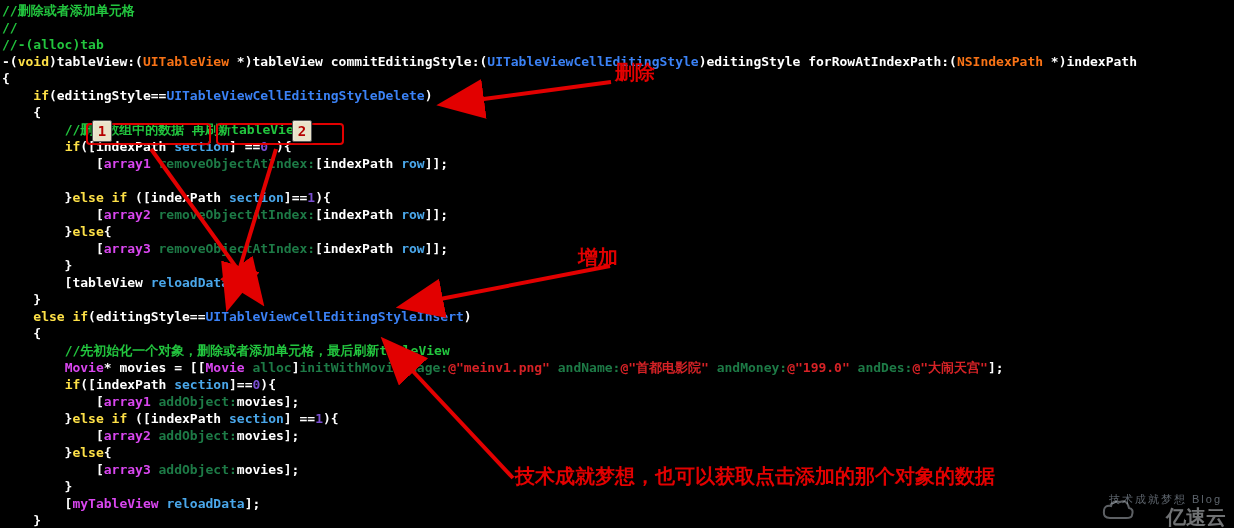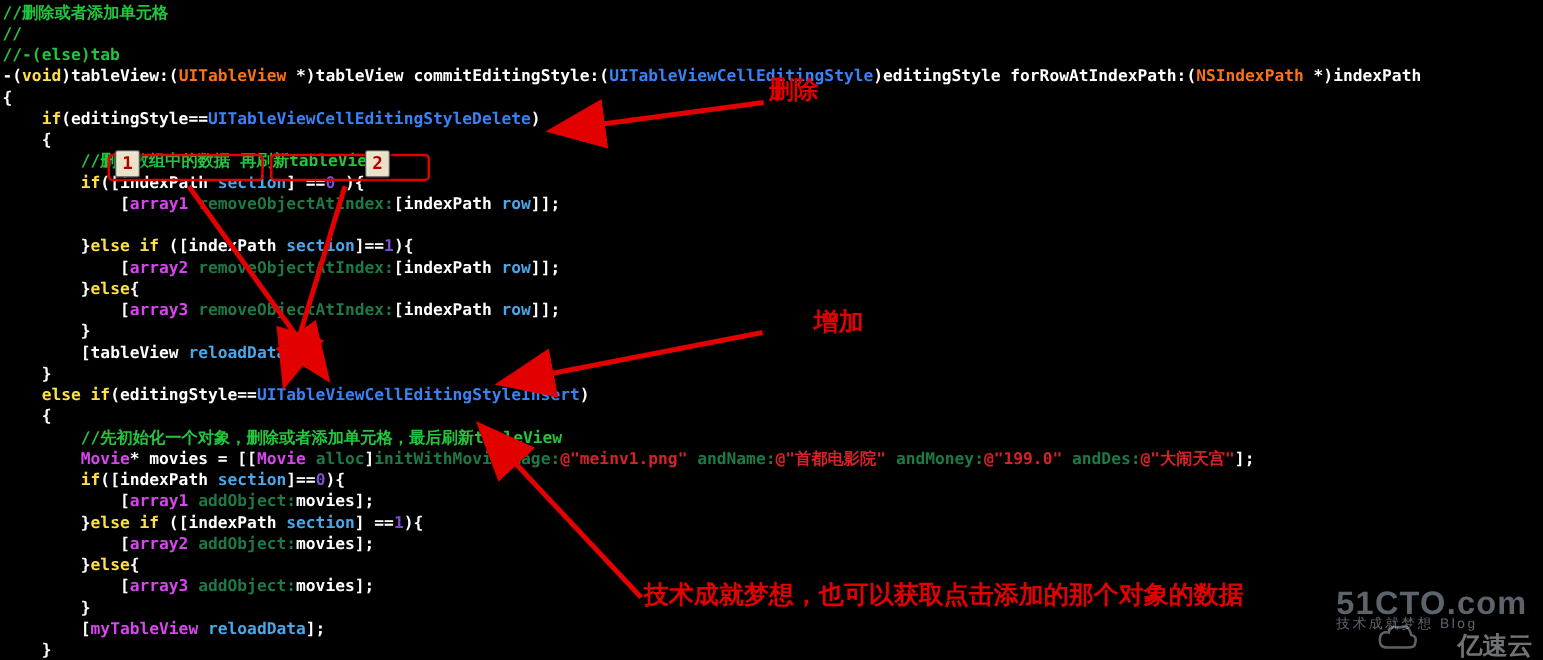--- a/index.html
+++ b/index.html
@@ -97,21 +97,21 @@
     width: 32px; height: 22px;
     opacity: 0.45;
     pointer-events: none;
   }
 </style>
 </head>
 <body>
 
 <pre><span class="c-comment">//删除或者添加单元格</span>
 <span class="c-comment">//</span>
-<span class="c-comment">//-(else)tab</span>
+<span class="c-comment">//-(alloc)tab</span>
 <span class="c-white">-(</span><span class="c-keyword">void</span><span class="c-white">)</span><span class="c-white">tableView:</span><span class="c-white">(</span><span class="c-uitype">UITableView</span><span class="c-white"> *)</span><span class="c-white">tableView</span><span class="c-white"> </span><span class="c-white">commitEditingStyle:</span><span class="c-white">(</span><span class="c-type">UITableViewCellEditingStyle</span><span class="c-white">)</span><span class="c-white">editingStyle</span><span class="c-white"> </span><span class="c-white">forRowAtIndexPath:</span><span class="c-white">(</span><span class="c-uitype">NSIndexPath</span><span class="c-white"> *)</span><span class="c-white">indexPath</span>
 <span class="c-white">{</span>
 <span class="c-white">    </span><span class="c-keyword">if</span><span class="c-white">(editingStyle==</span><span class="c-type">UITableViewCellEditingStyleDelete</span><span class="c-white">)</span>
 <span class="c-white">    {</span>
 <span class="c-white">        </span><span class="c-comment">//</span><span class="c-comment">删除数组中的数据</span><span class="c-comment"> </span><span class="c-comment">再刷新tableView</span>
 <span class="c-white">        </span><span class="c-keyword">if</span><span class="c-white">([</span><span class="c-white">indexPath</span><span class="c-white"> </span><span class="c-prop">section</span><span class="c-white">] ==</span><span class="c-num">0</span><span class="c-white"> ){</span>
 <span class="c-white">            [</span><span class="c-member">array1</span><span class="c-white"> </span><span class="c-method">removeObjectAtIndex:</span><span class="c-white">[</span><span class="c-white">indexPath</span><span class="c-white"> </span><span class="c-prop">row</span><span class="c-white">]];</span>
 <span class="c-white"></span>
 <span class="c-white">        }</span><span class="c-keyword">else</span><span class="c-white"> </span><span class="c-keyword">if</span><span class="c-white"> ([</span><span class="c-white">indexPath</span><span class="c-white"> </span><span class="c-prop">section</span><span class="c-white">]==</span><span class="c-num">1</span><span class="c-white">){</span>
 <span class="c-white">            [</span><span class="c-member">array2</span><span class="c-white"> </span><span class="c-method">removeObjectAtIndex:</span><span class="c-white">[</span><span class="c-white">indexPath</span><span class="c-white"> </span><span class="c-prop">row</span><span class="c-white">]];</span>
@@ -135,21 +135,21 @@
 <span class="c-white">    }</span>
 </pre>
 
 <div class="redbox" style="left:86px; top:123px; width:125px; height:22px;"></div>
 <div class="redbox" style="left:216px; top:123px; width:128px; height:22px;"></div>
 
 <div class="badge" style="left:92px; top:120px;">1</div>
 <div class="badge" style="left:292px; top:120px;">2</div>
 
 <div class="anno" style="left:615px; top:64px;text-align:right;">删除</div>
-<div class="anno" style="left:651px; top:250px;">增加</div>
+<div class="anno" style="left:578px; top:250px;font-family:Liberation Mono, monospace;">增加</div>
 <div class="anno" style="left:515px; top:468px;">技术成就梦想，也可以获取点击添加的那个对象的数据</div>
 
 <div class="arrow" style="left:466px; top:74px;">
   <svg width="150" height="32">
       <defs>
         <marker id="ah1" markerWidth="12" markerHeight="12" refX="2" refY="5" orient="auto">
           <path d="M0,0 L0,10 L12,5 z" fill="#e20000"></path>
         </marker>
       </defs>
   <line x1="145" y1="8" x2="10" y2="26" stroke="#e20000" stroke-width="4" marker-end="url(#ah1)"></line>
@@ -190,19 +190,18 @@
       <defs>
         <marker id="ah5" markerWidth="12" markerHeight="12" refX="2" refY="5" orient="auto">
           <path d="M0,0 L0,10 L12,5 z" fill="#e20000"></path>
         </marker>
       </defs>
   <line x1="115" y1="120" x2="10" y2="8" stroke="#e20000" stroke-width="4" marker-end="url(#ah5)"></line>
     </svg>
 </div>
 
 <div class="wm1">
-  <span>51CTO.com</span>
   <span class="sub">技术成就梦想    Blog</span>
 </div>
 <svg class="wm-cloud" viewBox="0 0 32 22">
   <path d="M8 18 Q1 18 2 11 Q2 5 9 6 Q10 0 18 2 Q25 -1 27 8 Q32 9 30 15 Q30 18 24 18 Z" fill="none" stroke="#cfd6dd" stroke-width="2"></path>
 </svg>
 <div class="wm2">亿速云</div>
 
 </body></html>

